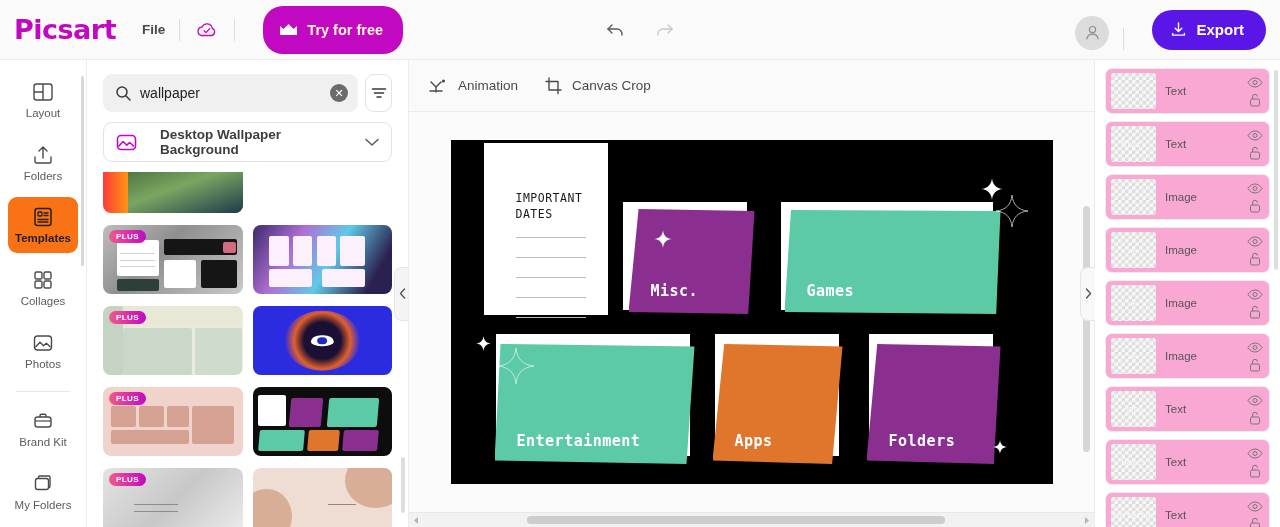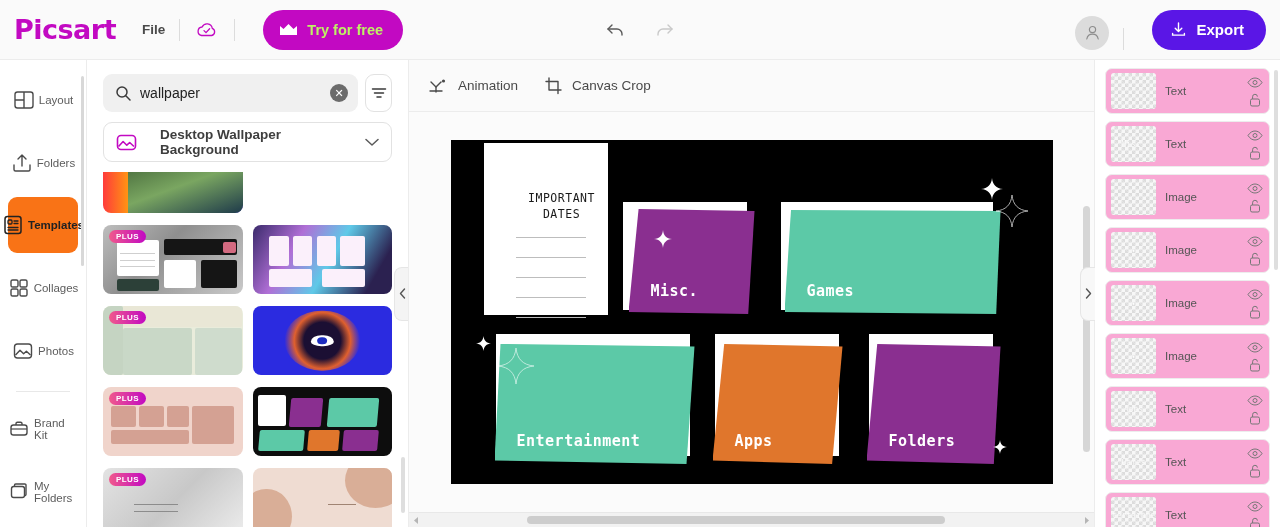--- a/index.html
+++ b/index.html
@@ -27,22 +27,22 @@
     line-height: 1; user-select: none;
   }
   .hdr-file {
     font-size: 13.5px; font-weight: bold; color: #4a4a4a;
     margin-left: 26px; cursor: pointer;
   }
   .hdr-sep { width: 1px; height: 22px; background: #dcdcdc; margin: 0 14px; }
   .cloud-icon { width: 26px; height: 22px; display: flex; align-items: center; justify-content: center; cursor: pointer; }
   .try-btn {
     margin-left: 14px;
-    height: 40px; border-radius: 20px;
-    background: #c209c2; color: #bef264;
+    height: 48px; border-radius: 20px;
+    background: #c209c2; color: #fef9c3;
     display: flex; align-items: center; gap: 9px;
     padding: 0 20px 0 16px;
     font-size: 14.5px; font-weight: bold;
     cursor: pointer; border: none;
     font-family: "Liberation Sans", sans-serif;
   }
   .crown { width: 19px; height: 14px; display: block; }
 
   .hdr-center {
     position: absolute; left: 50%; transform: translateX(-50%);
@@ -71,21 +71,21 @@
   
   .rail {
     width: 87px; min-width: 87px; background: #fff;
     border-right: 1px solid #ececec;
     padding-top: 12px;
     display: flex; flex-direction: column; align-items: center;
     position: relative; overflow: hidden;
   }
   .rail-item {
     width: 70px; height: 60px; border-radius: 9px;
-    display: flex; flex-direction: row; align-items: center; justify-content: center;
+    display: flex; flex-direction: column; align-items: center; justify-content: center;
     gap: 4px; cursor: pointer; margin-bottom: 7px;
   }
   .rail-item.active { background: #f97316; }
   .rail-item .lbl { font-size: 11.5px; color: #5c5c5c; }
   .rail-item.active .lbl { color: #222; font-weight: bold; }
   .rail-div { width: 54px; height: 1px; background: #e8e8e8; margin: 5px 0 10px; }
   .rail-scroll {
     position: absolute; right: 2px; top: 16px;
     width: 3px; height: 190px; border-radius: 2px; background: #d8d8d8;
   }
@@ -179,21 +179,21 @@
     display: flex; align-items: center; padding-left: 20px; gap: 26px;
   }
   .tool-btn { display: flex; align-items: center; gap: 9px; cursor: pointer; font-size: 13.5px; color: #4a4a4a; }
 
   .stage {
     flex: 1; position: relative; overflow: hidden;
     display: flex; align-items: flex-start; justify-content: center;
     padding-top: 28px;
   }
   .canvas {
-    width: 602px; height: 344px; background: #000; position: relative; overflow: hidden; text-align: center;
+    width: 602px; height: 344px; background: #000; position: relative; overflow: hidden;
   }
 
   .card-shadow { position: absolute; background: #fff; }
   .card { position: absolute; display: flex; align-items: flex-end; }
   .card .card-lbl {
     color: #fff; font-size: 15px; font-weight: bold;
     font-family: "DejaVu Sans Mono", monospace; letter-spacing: .5px;
     padding: 0 0 14px 22px; white-space: nowrap;
   }
 

